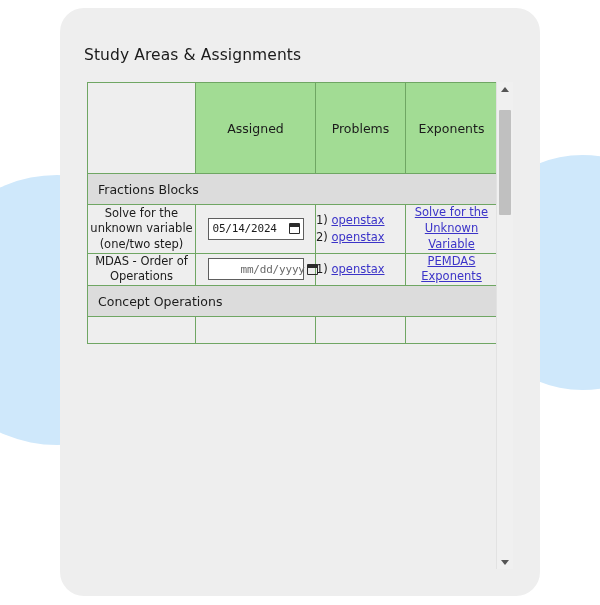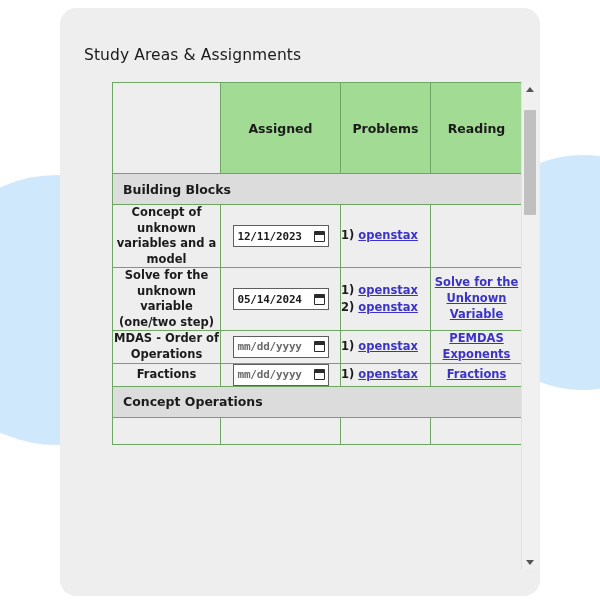--- a/index.html
+++ b/index.html
@@ -36,44 +36,43 @@
   }
 
   
   .card {
     position: absolute;
     left: 60px;
     top: 8px;
     width: 480px;
     height: 588px;
     background: #eeeeee;
-    border-radius: 16px;
+    border-radius: 24px;
     z-index: 1;
   }
 
   .card-title {
     position: absolute;
     left: 24px;
     top: 38px;
     font-size: 15.5px;
     color: #1b1b1b;
     letter-spacing: .1px;
     white-space: nowrap;
   }
 
   
   .scroll-region {
     position: absolute;
-    left: 52px;
+    left: 27px;
     top: 74px;
     width: 426px;
     height: 487px;
     background: #eeeeee;
     overflow: hidden;
-    font-weight: bold;
   }
 
   .table-wrap {
     position: absolute;
     left: 0;
     top: 0;
     width: 410px;
     height: 100%;
     overflow: hidden;
   }
@@ -166,21 +165,21 @@
     height: 22px;
     box-sizing: border-box;
     background: #ffffff;
     border: 1px solid #5e5e5e;
     padding: 0 3px 0 4px;
     font-family: "DejaVu Sans Mono", "Liberation Mono", monospace;
     font-size: 11px;
     color: #1b1b1b;
     cursor: text;
   }
-  .date-input.empty .dtext { color: #6a6a6a; }
+  .date-input.empty .dtext { color: #6a6a6a; margin-left: 28px; }
   .dtext { letter-spacing: -0.2px; }
   .cal-glyph {
     width: 11px;
     height: 11px;
     border: 1.4px solid #2b2b2b;
     border-top-width: 4px;
     box-sizing: border-box;
     border-radius: 1px;
     flex: 0 0 auto;
     margin-left: 2px;
@@ -245,35 +244,24 @@
           <col class="c-label">
             <col class="c-assign">
             <col class="c-read">
             <col class="c-pract">
         </colgroup>
         <tbody id="tbody">
             <tr class="head">
               <td class="blank"></td>
               <td class="green">Assigned</td>
               <td class="green">Problems</td>
-              <td class="green">Reading</td>
+              <td class="green">Exponents</td>
             </tr>
             <tr class="band">
-              <td colspan="4">Building Blocks</td>
-            </tr>
-            <tr>
-              <td class="rowlabel">Concept of unknown variables and a model</td>
-              <td class="assigned"><span class="date-input">
-                  <span class="dtext">12/11/2023</span>
-                  <span class="cal-glyph"></span>
-                </span></td>
-              <td class="reading">
-                <div class="reading-line"><span class="rnum">1) </span><a class="lnk">openstax</a></div>
-              </td>
-              <td class="practice"></td>
+              <td colspan="4">Fractions Blocks</td>
             </tr>
             <tr>
               <td class="rowlabel">Solve for the unknown variable (one/two step)</td>
               <td class="assigned"><span class="date-input">
                   <span class="dtext">05/14/2024</span>
                   <span class="cal-glyph"></span>
                 </span></td>
               <td class="reading">
                 <div class="reading-line"><span class="rnum">1) </span><a class="lnk">openstax</a></div>
                 <div class="reading-line"><span class="rnum">2) </span><a class="lnk">openstax</a></div>
@@ -284,31 +272,20 @@
               <td class="rowlabel">MDAS - Order of Operations</td>
               <td class="assigned"><span class="date-input empty">
                   <span class="dtext">mm/dd/yyyy</span>
                   <span class="cal-glyph"></span>
                 </span></td>
               <td class="reading">
                 <div class="reading-line"><span class="rnum">1) </span><a class="lnk">openstax</a></div>
               </td>
               <td class="practice"><a class="lnk">PEMDAS Exponents</a></td>
             </tr>
-            <tr>
-              <td class="rowlabel">Fractions</td>
-              <td class="assigned"><span class="date-input empty">
-                  <span class="dtext">mm/dd/yyyy</span>
-                  <span class="cal-glyph"></span>
-                </span></td>
-              <td class="reading">
-                <div class="reading-line"><span class="rnum">1) </span><a class="lnk">openstax</a></div>
-              </td>
-              <td class="practice"><a class="lnk">Fractions</a></td>
-            </tr>
             <tr class="band">
               <td colspan="4">Concept Operations</td>
             </tr>
             <tr>
               <td class="rowlabel" style="height: 26px;"></td>
               <td style="height: 26px;"></td>
               <td style="height: 26px;"></td>
               <td style="height: 26px;"></td>
             </tr>
           </tbody>

